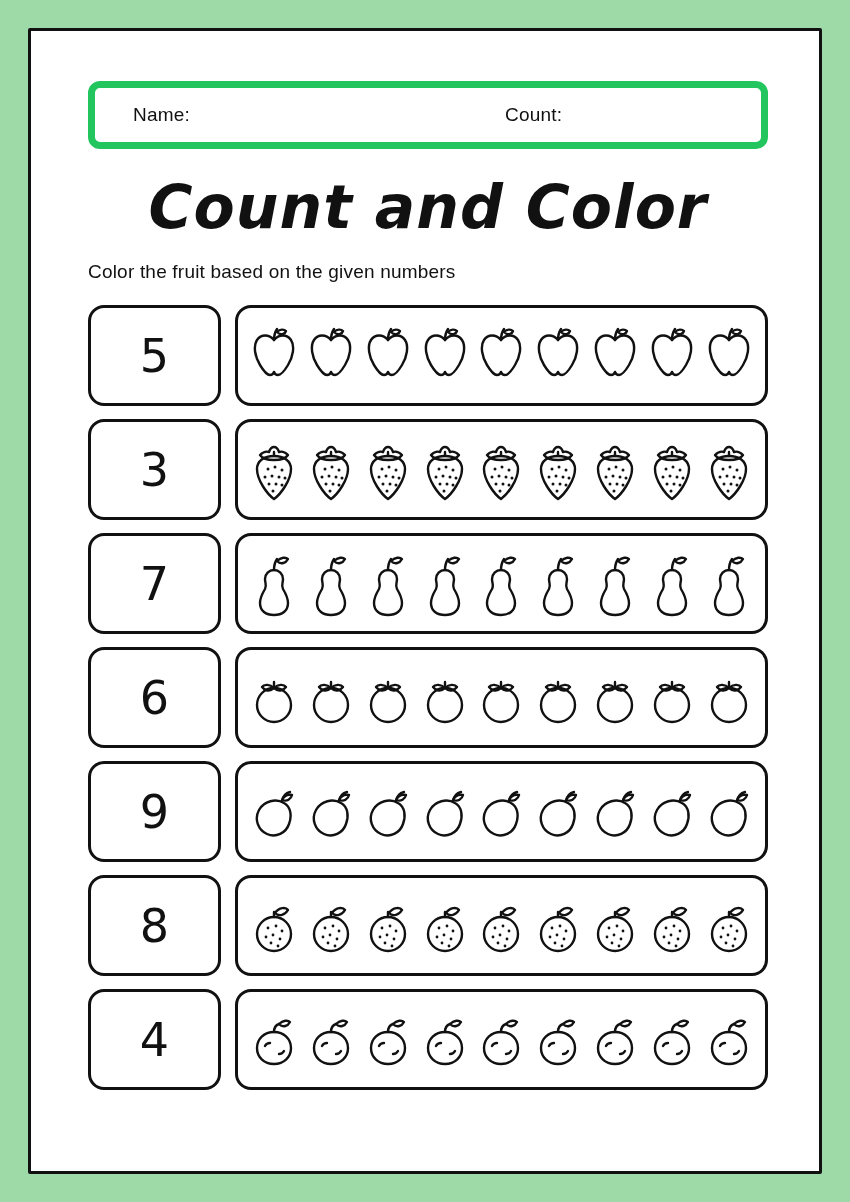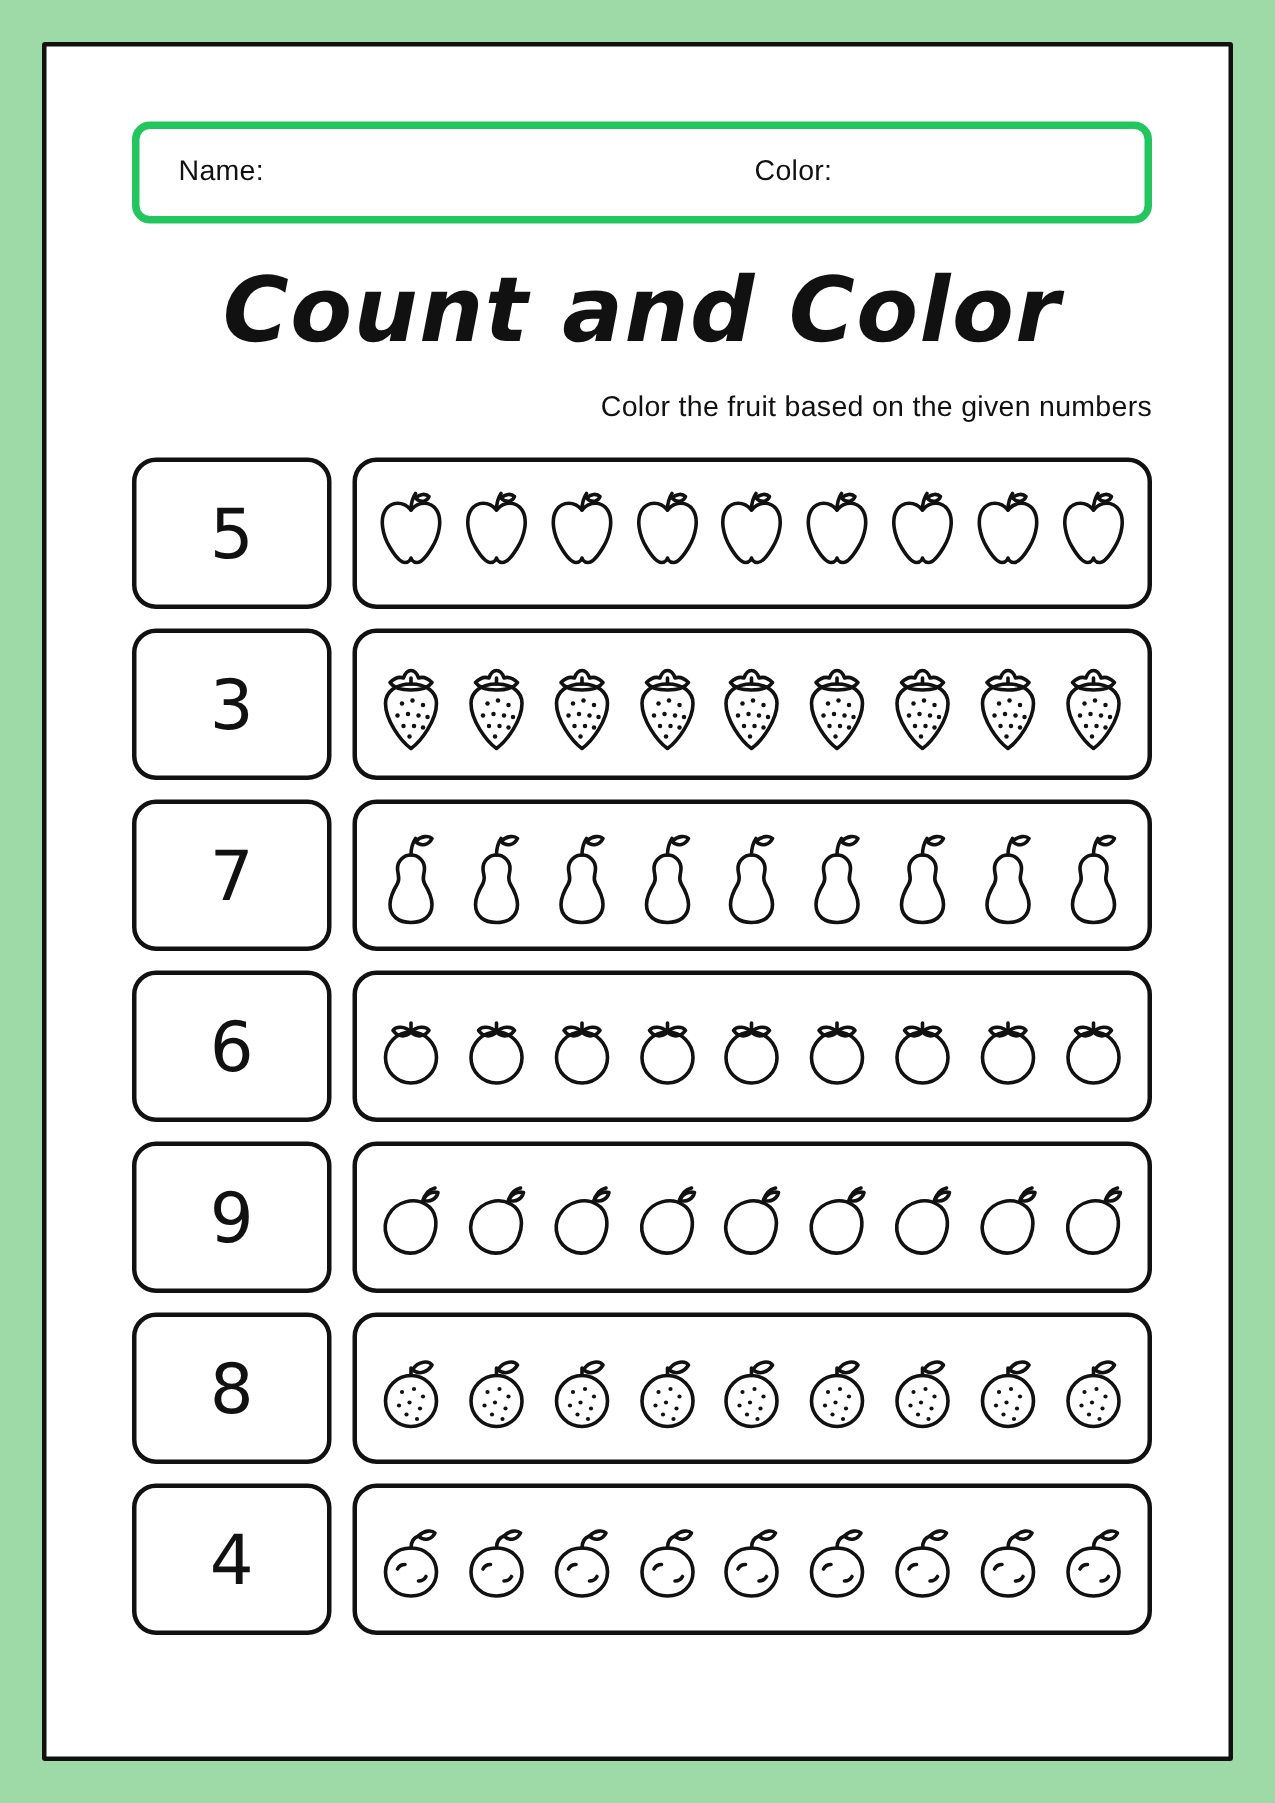--- a/index.html
+++ b/index.html
@@ -27,26 +27,27 @@
   .inner {
     position: absolute;
     left: 57px;
     top: 50px;
     width: 680px;
     box-sizing: border-box;
   }
   
   .namebar {
     height: 68px;
-    border: 5px solid #22c55e;
+    border: 7px solid #22c55e;
     border-radius: 12px;
     box-sizing: border-box;
     display: flex;
     align-items: center;
     position: relative;
+    padding-left: 12px;
   }
   .namebar .field {
     font-size: 19px;
     color: #111111;
     letter-spacing: 0.2px;
   }
   .namebar .name-field { margin-left: 26px; }
   .namebar .class-field { position: absolute; left: 410px; }
 
   
@@ -55,21 +56,21 @@
     font-size: 60px;
     line-height: 1;
     font-weight: 700;
     color: #111111;
     margin-top: 28px;
     letter-spacing: 1px;
     font-family: "DejaVu Sans", sans-serif;
     font-style: italic;
   }
   .subtitle {
-    text-align: right;
+    text-align: left;
     font-size: 19px;
     color: #111111;
     margin-top: 24px;
     letter-spacing: 0.2px;
   }
 
   
   .rows {
     margin-top: 22px;
   }
@@ -116,21 +117,21 @@
   .fruit svg { display: block; width: 100%; height: 100%; }
 </style>
 </head>
 <body>
 
 <div class="page">
   <div class="inner">
 
     <div class="namebar">
       <div class="field name-field">Name:</div>
-      <div class="field class-field">Color:</div>
+      <div class="field class-field">Count:</div>
     </div>
 
     <div class="title">Count and Color</div>
     <div class="subtitle">Color the fruit based on the given numbers</div>
 
     <div class="rows" id="rows">
         <div class="row">
           <div class="numbox">
             <span>5</span>
           </div>

